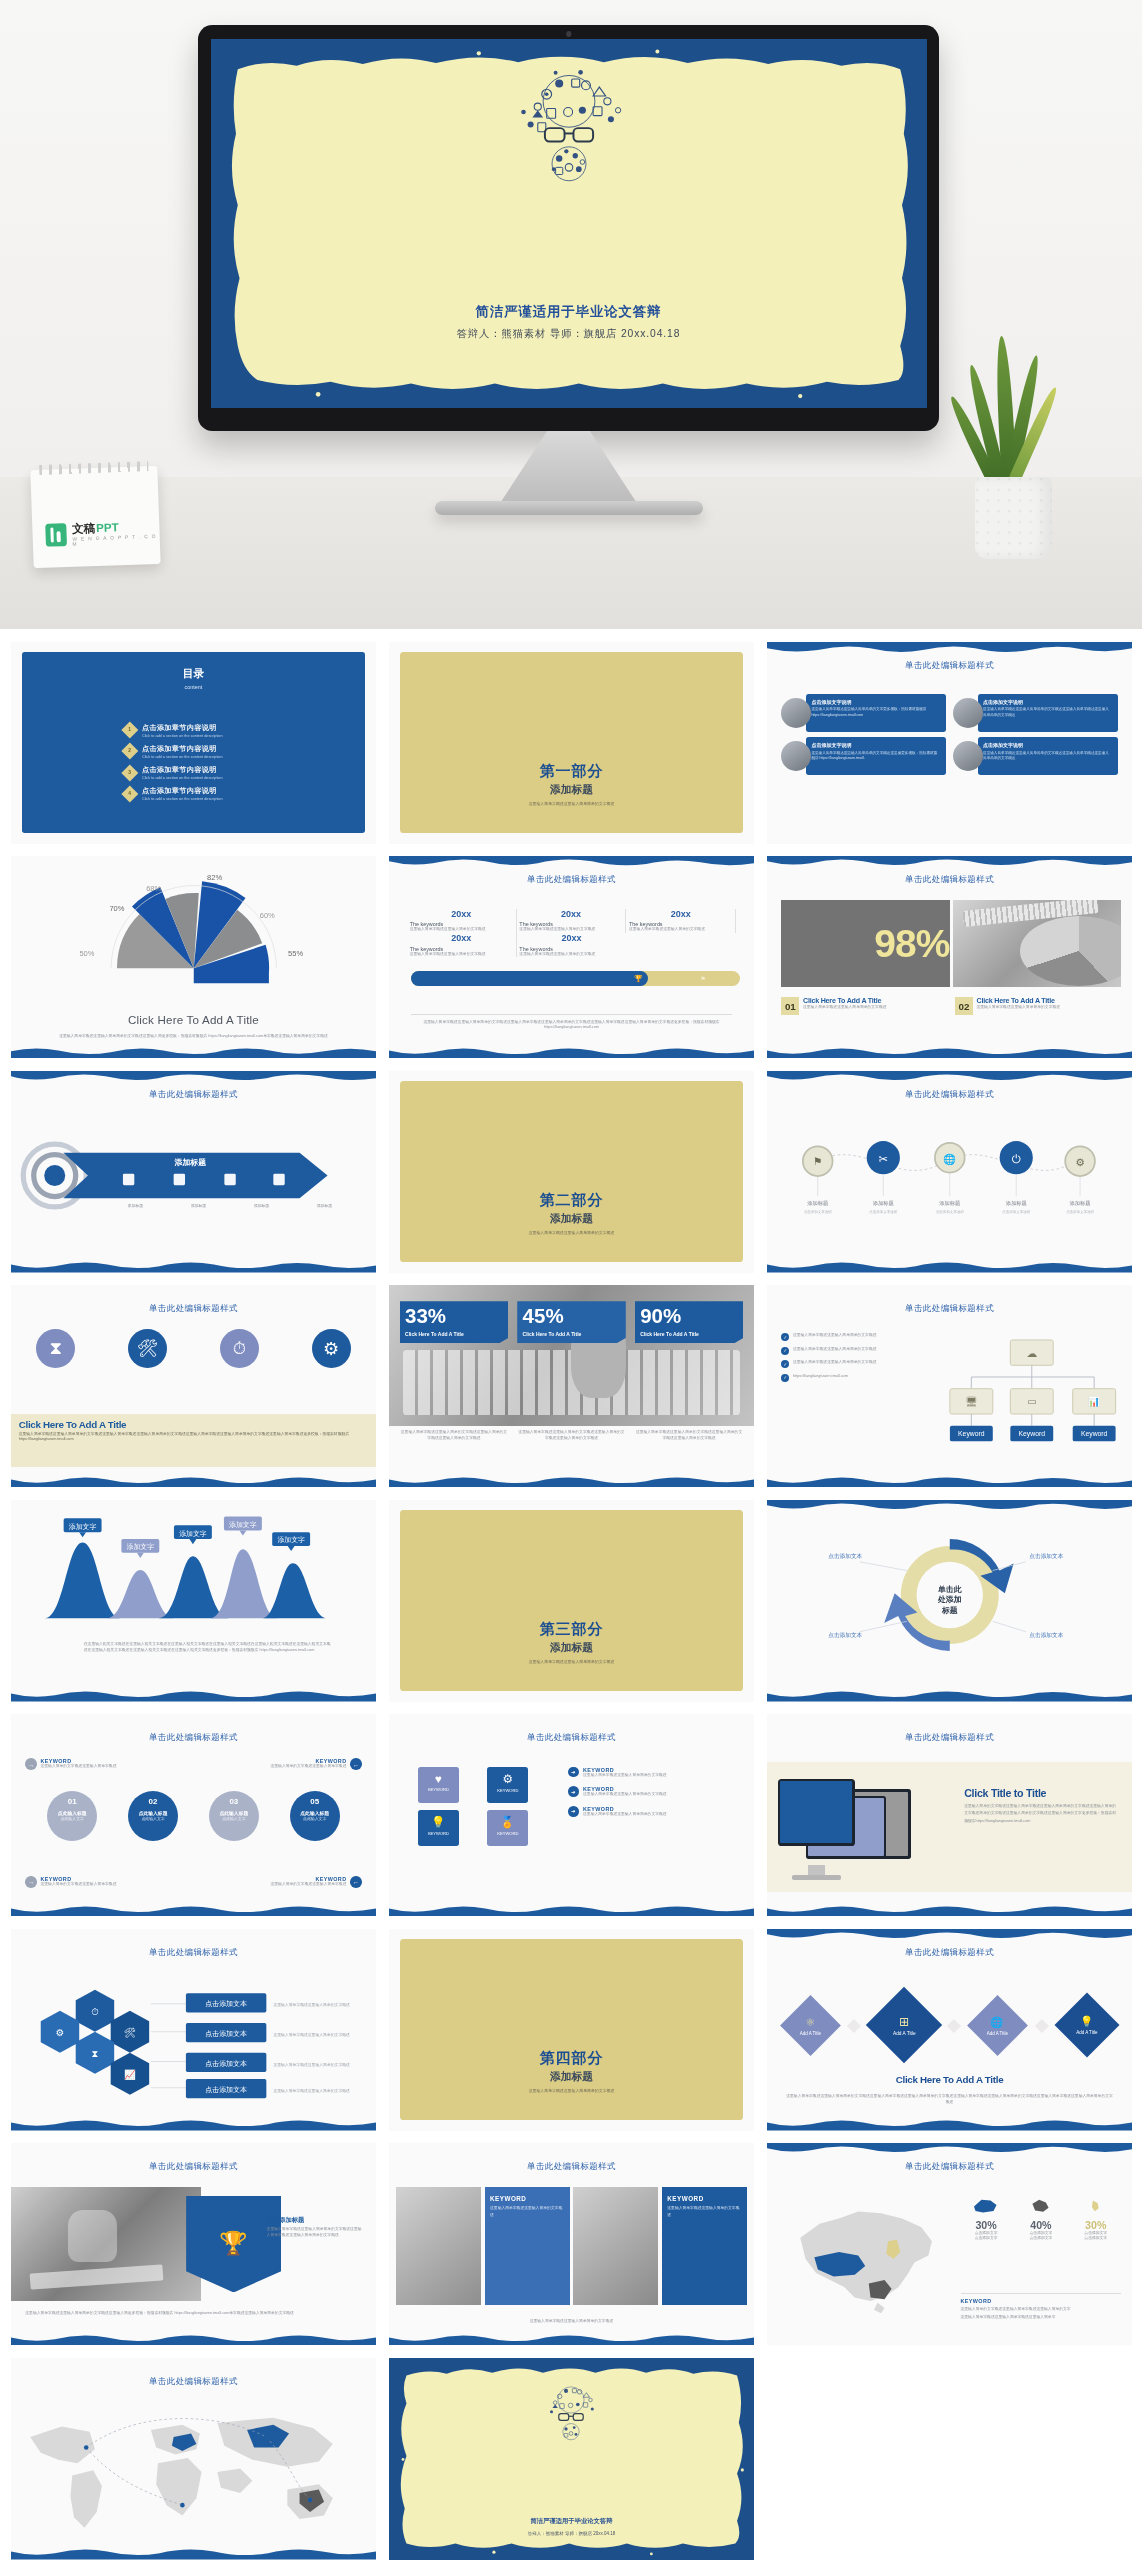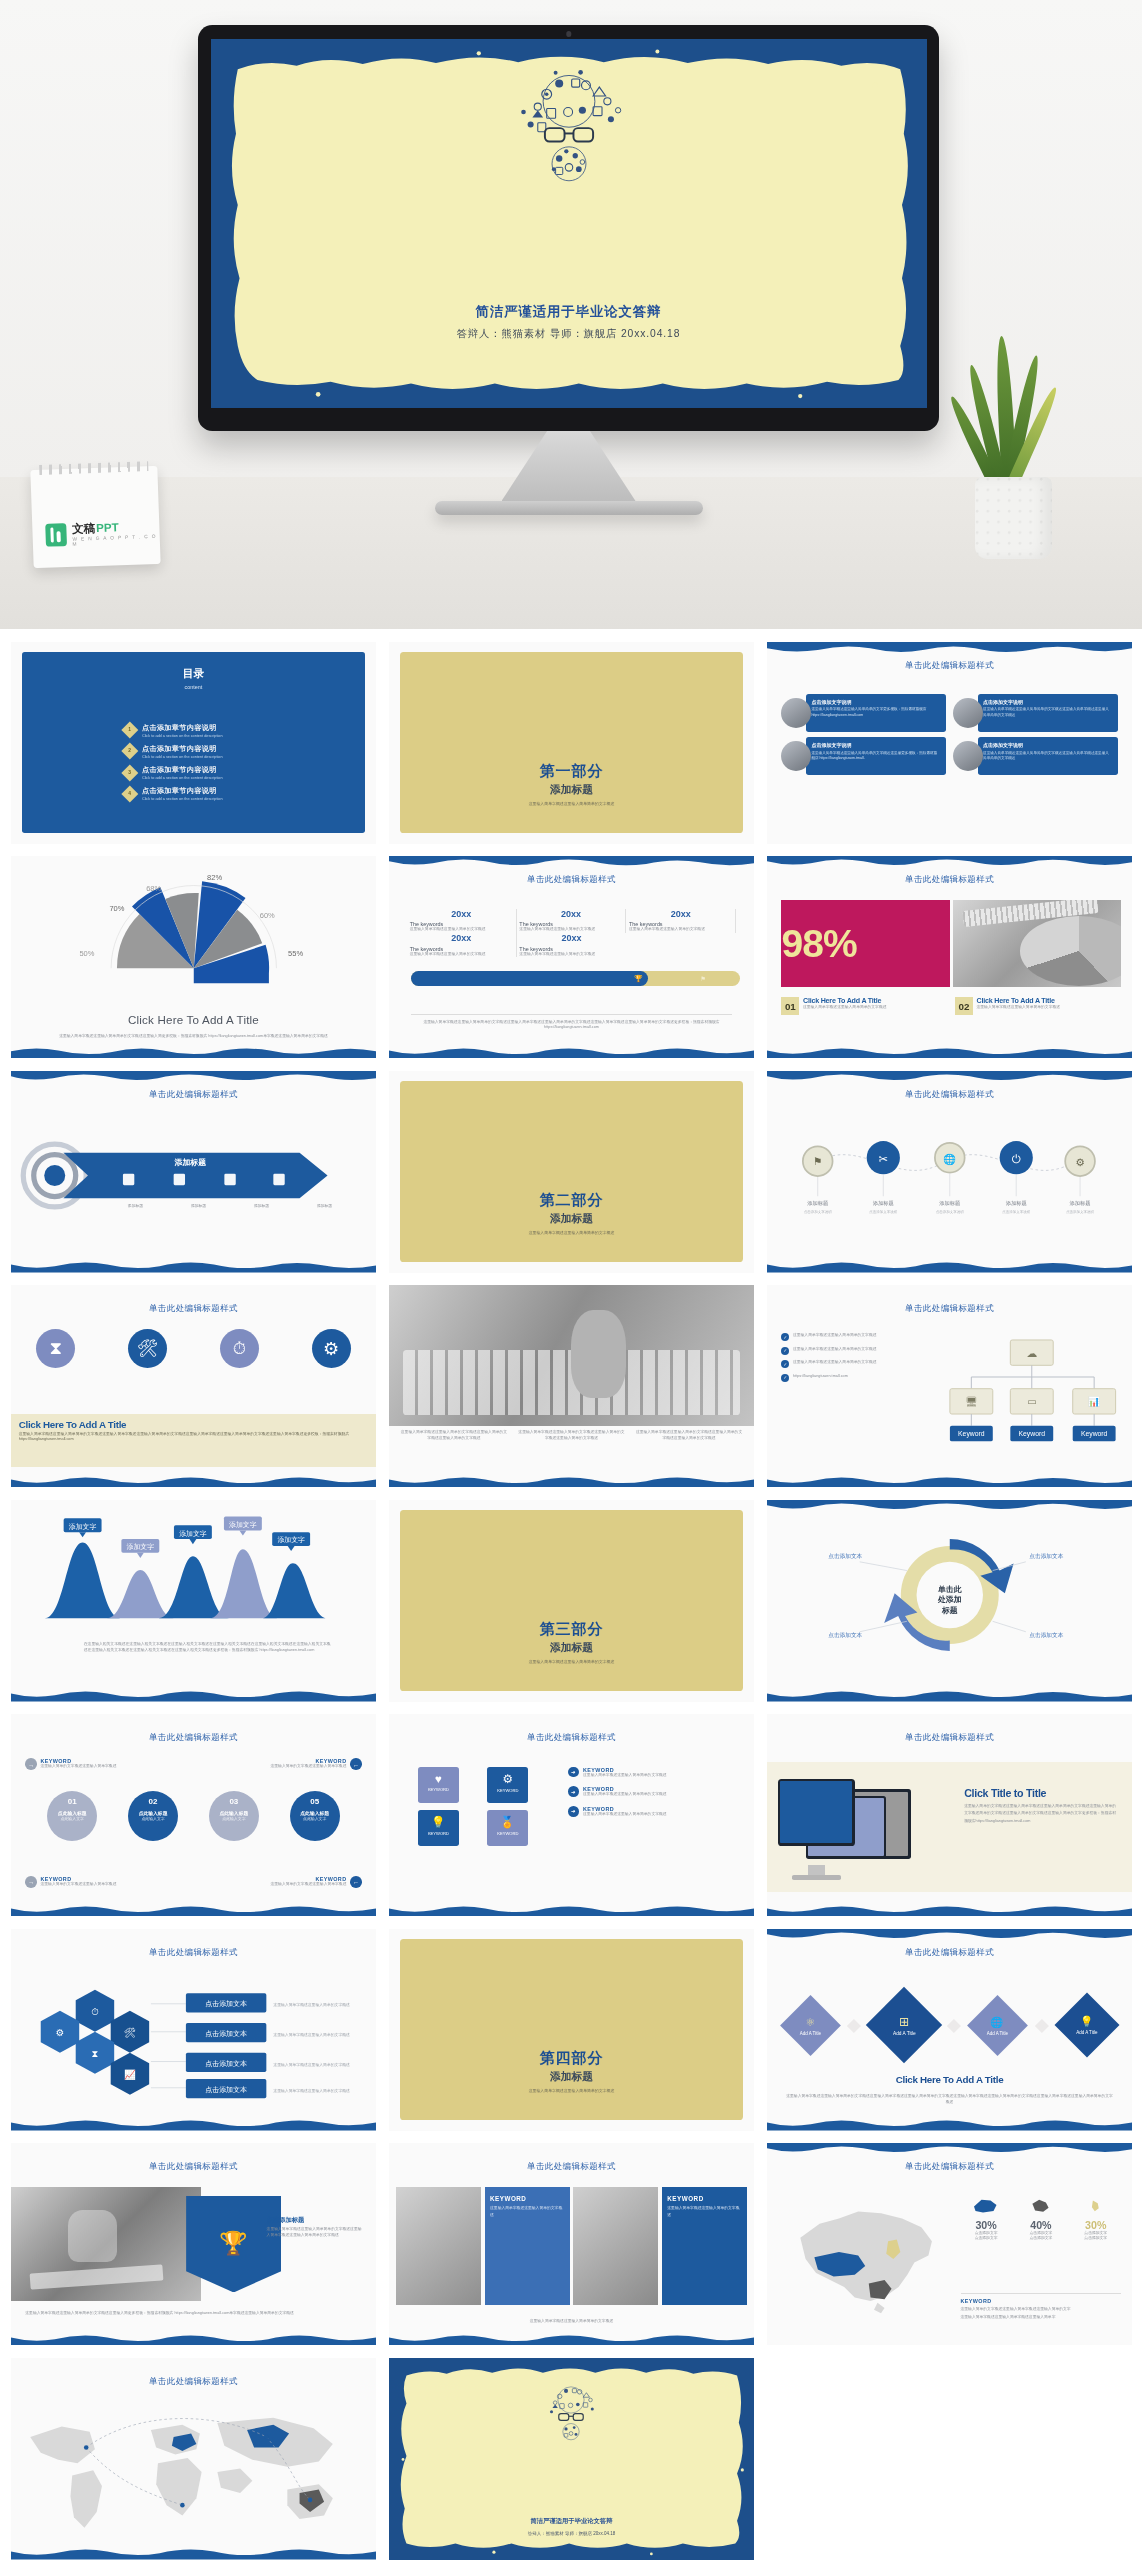--- a/index.html
+++ b/index.html
@@ -118,21 +118,21 @@
   .sec-t{ text-align:center;color:#3b4a5c;font-size:10.7px;font-weight:bold;margin-top:1.8px;}
   .sec-d{ text-align:center;color:#6d6a55;font-size:3.9px;margin-top:3.6px;}
 
   
   .bcard{background:#1d5a9e;color:#fff;border-radius:2.7px;padding:4.5px 5.4px;}
   .bcard h4{font-size:5px;margin-bottom:2.7px;font-weight:bold;}
   .bcard p{font-size:3.6px;line-height:1.6;color:#cfe0f1;}
   .avatar{border-radius:50%;background:linear-gradient(145deg,#b9bec6,#6f757d);flex:none;}
 
   
-  .pct-blue{ background:#be185d;display:flex;align-items:center;justify-content:flex-start;}
+  .pct-blue{ background:#737373;display:flex;align-items:center;justify-content:flex-end;}
   .pct-num{ font-size:39px;font-weight:bold;color:#efe59b;line-height:1;letter-spacing:-0.9px;}
   .photo{ background:linear-gradient(135deg,#d6d6d6,#9b9b9b,#c9c9c9); }
   .numbox{ background:#e4dba2;color:#3b3a22;font-weight:bold;display:flex;
            align-items:center;justify-content:center;font-size:9.8px;flex:none;}
   .cta{ font-size:7.1px;font-weight:bold;color:#1d5a9e;letter-spacing:-0.2px;}
 
   
   .circle-ic{border-radius:50%;display:flex;align-items:center;justify-content:center;color:#fff;}
   .cream-band{background:#eee9cd;}
   .kw{font-size:5.4px;font-weight:bold;color:#1d5a9e;letter-spacing:0.4px;}
@@ -577,20 +577,34 @@
       <svg viewBox="0 0 418 14" preserveAspectRatio="none">
             <path fill="#1d5a9e" d="M0,14 H418 V5 Q386,11 356,5 Q324,0 294,7 Q262,12 232,5 Q200,0 170,7 Q140,12 110,5 Q80,0 50,7 Q24,11 0,5 Z"></path>
           </svg>
     </div>
   </div>
 
   <div class="slide">
     <div style="position:absolute;left:0;right:0;top:0;height:70%;background:linear-gradient(120deg,#cfcfcf,#8e8e8e 45%,#c4c4c4)">
       <div style="position:absolute;left:4%;bottom:8%;width:92%;height:46%;background:repeating-linear-gradient(90deg,rgba(255,255,255,.55) 0 12.5px,rgba(0,0,0,.06) 12.5px 15px);border-radius:3.6px"></div>
       <div style="position:absolute;left:50%;top:18%;width:15%;height:62%;background:#b3b3b3;border-radius:40% 40% 36% 36%"></div>
+    </div>
+    <div style="position:absolute;left:3%;right:3%;top:8%;display:grid;grid-template-columns:repeat(3,1fr);gap:9px">
+      <div style="background:#1d5a9e;padding:4.5px 5.4px 6.3px;clip-path:polygon(0 0,100% 0,100% 88%,92% 100%,0 100%)">
+        <div style="font-size:20.5px;font-weight:bold;color:#fff;line-height:1">33%</div>
+        <div style="font-size:5px;font-weight:bold;color:#fff;margin-top:4.5px">Click Here To Add A Title</div>
+      </div>
+      <div style="background:#2663a6;padding:4.5px 5.4px 6.3px;clip-path:polygon(0 0,100% 0,100% 88%,92% 100%,0 100%)">
+        <div style="font-size:20.5px;font-weight:bold;color:#fff;line-height:1">45%</div>
+        <div style="font-size:5px;font-weight:bold;color:#fff;margin-top:4.5px">Click Here To Add A Title</div>
+      </div>
+      <div style="background:#1d5a9e;padding:4.5px 5.4px 6.3px;clip-path:polygon(0 0,100% 0,100% 88%,92% 100%,0 100%)">
+        <div style="font-size:20.5px;font-weight:bold;color:#fff;line-height:1">90%</div>
+        <div style="font-size:5px;font-weight:bold;color:#fff;margin-top:4.5px">Click Here To Add A Title</div>
+      </div>
     </div>
     <div style="position:absolute;left:3%;right:3%;top:72%;display:grid;grid-template-columns:repeat(3,1fr);gap:9px;background:#fafafa">
       <div class="tiny c">这里输入简单字概述这里输入简单的文字概述这里输入简单的文字概述这里输入简单的文字概述</div>
       <div class="tiny c">这里输入简单字概述这里输入简单的文字概述这里输入简单的文字概述这里输入简单的文字概述</div>
       <div class="tiny c">这里输入简单字概述这里输入简单的文字概述这里输入简单的文字概述这里输入简单的文字概述</div>
     </div>
     <div class="brush-bot">
       <svg viewBox="0 0 418 14" preserveAspectRatio="none">
             <path fill="#1d5a9e" d="M0,14 H418 V5 Q386,11 356,5 Q324,0 294,7 Q262,12 232,5 Q200,0 170,7 Q140,12 110,5 Q80,0 50,7 Q24,11 0,5 Z"></path>
           </svg>

